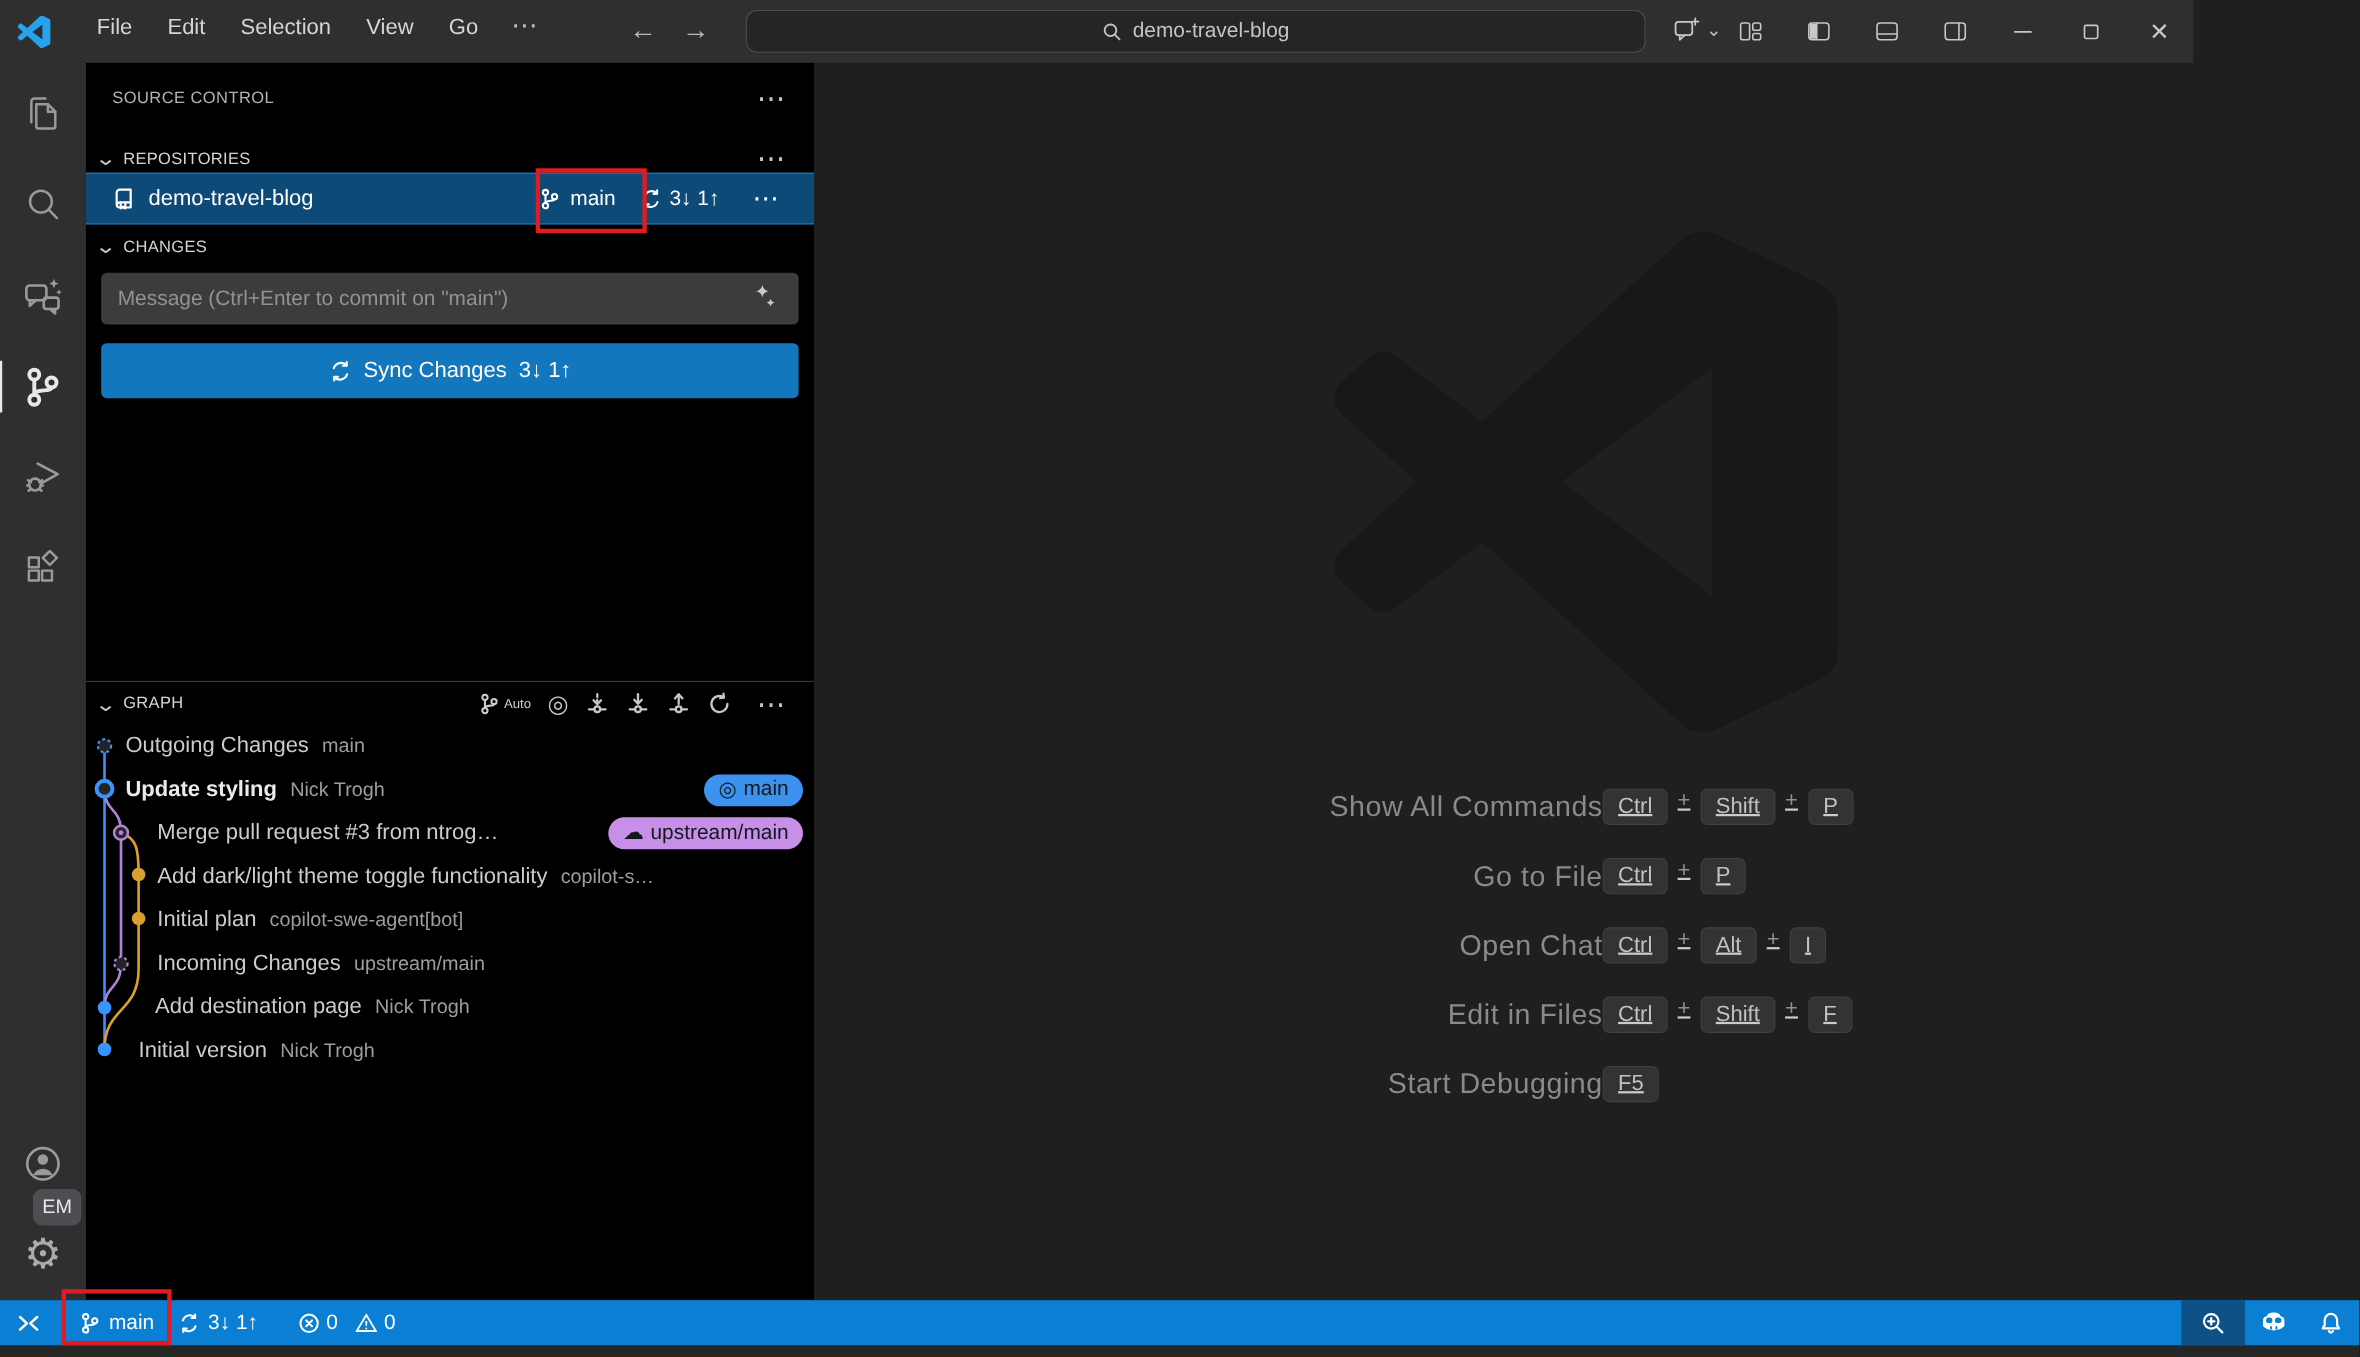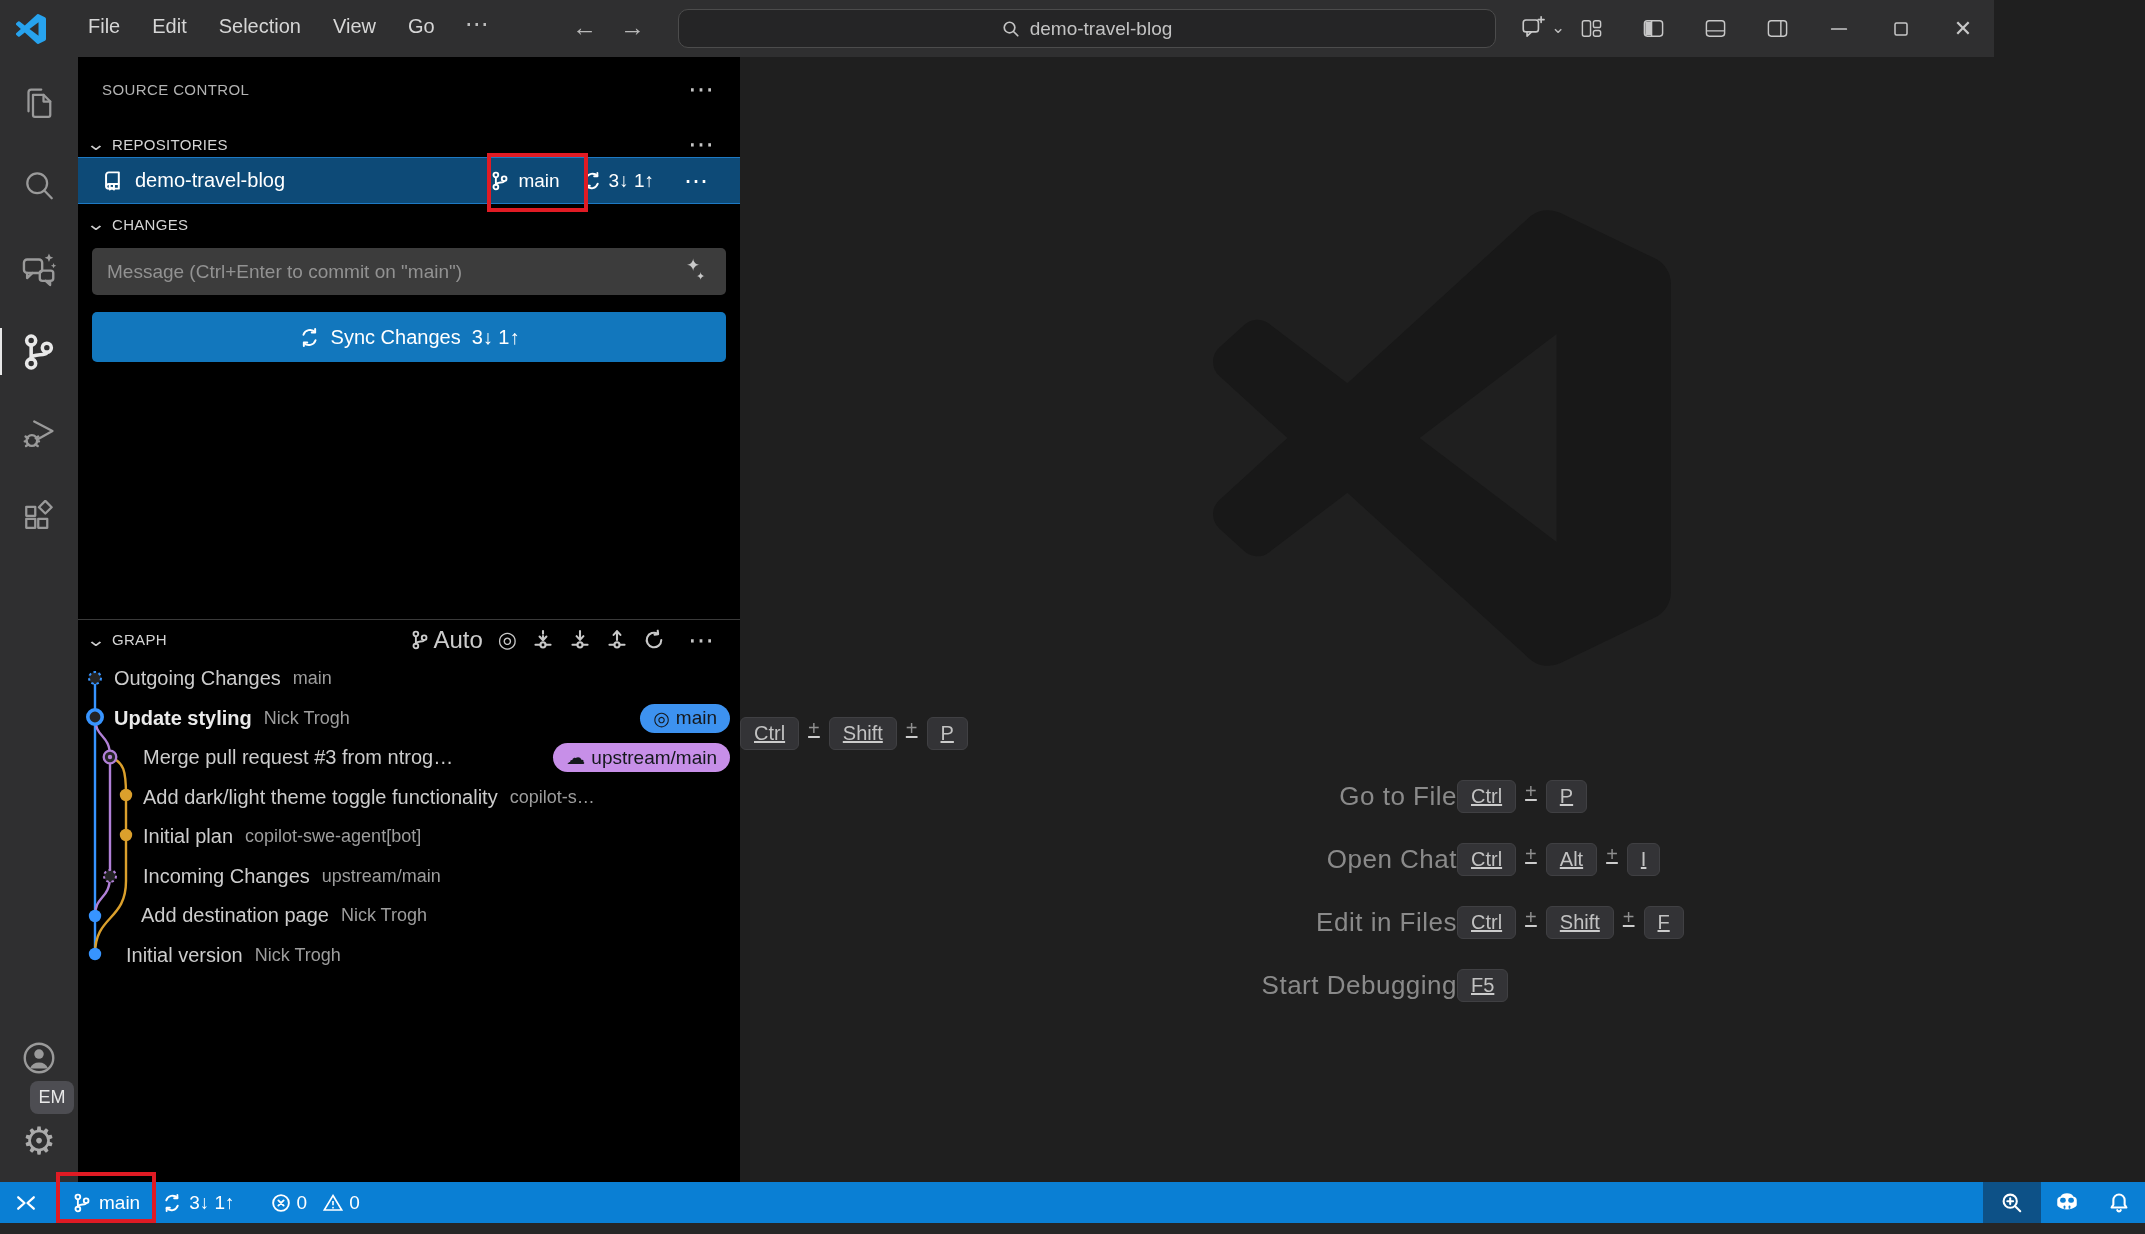--- a/index.html
+++ b/index.html
@@ -45,21 +45,21 @@
   .branch-chip { display:flex; align-items:center; gap:8px; font-size:19px; color:#ffffff; }
   .sync-chip { display:flex; align-items:center; gap:7px; font-size:19px; color:#ffffff; margin-left:22px; }
   .repo-more { margin-left:22px; font-size:24px; color:#ffffff; line-height:0; }
   .msg-input { position:absolute; top:191px; left:14px; width:634px; height:47px; background:#3c3c3c; border:none; border-radius:5px; color:#cccccc; font-size:19px; padding:0 44px 0 15px; font-family:"Liberation Sans",sans-serif; }
   .msg-input::placeholder { color:#929292; }
   .input-sparkle { position:absolute; top:200px; left:608px; color:#c9c9c9; font-size:17px; line-height:1; }
   .input-sparkle .s2 { font-size:11px; display:block; margin-left:10px; margin-top:-3px; }
   .sync-btn { position:absolute; top:255px; left:14px; width:634px; height:50px; background:#1277bd; border:none; border-radius:5px; color:#ffffff; font-size:20px; display:flex; align-items:center; justify-content:center; gap:11px; }
   .graph-header { position:absolute; top:562px; left:0; width:662px; height:40px; border-top:1px solid #3a3a3a; display:flex; align-items:center; padding:0 18px 0 10px; gap:8px; }
   .gh-icons { margin-left:auto; display:flex; align-items:center; gap:15px; color:#c8c8c8; }
-  .gh-auto { display:flex; align-items:center; gap:3px; font-size:24px; color:#cccccc; }
+  .gh-auto { display:flex; align-items:center; gap:3px; font-size:12px; color:#cccccc; }
   .gh-target { font-size:22px; color:#c8c8c8; line-height:1; }
 
   
   .graph-rows { position:absolute; top:602px; left:0; width:662px; }
   .graph-rail { position:absolute; top:602px; left:0; width:72px; height:320px; z-index:0; }
   .g-row { height:39.5px; display:flex; align-items:center; position:relative; z-index:1; font-size:20px; }
   .g-msg { color:#cccccc; white-space:nowrap; }
   .g-msg.bold { color:#eaeaea; font-weight:bold; }
   .g-meta { color:#9d9d9d; font-size:18px; margin-left:12px; white-space:nowrap; }
   .g-badge { margin-left:auto; margin-right:10px; height:29px; border-radius:15px; display:flex; align-items:center; gap:6px; padding:0 13px; font-size:19px; color:#14181c; flex:none; }
@@ -395,20 +395,21 @@
   </div>
 </div>
 
 <div class="editor">
   <svg class="watermark-logo" viewBox="0 0 24 24">
       <path fill="#181818" d="M23.15 2.587 18.21.21a1.494 1.494 0 0 0-1.705.29l-9.46 8.63-4.12-3.128a.999.999 0 0 0-1.276.057L.327 7.261A1 1 0 0 0 .326 8.74L3.899 12 .326 15.26a1 1 0 0 0 .001 1.479L1.65 17.94a.999.999 0 0 0 1.276.057l4.12-3.128 9.46 8.63a1.492 1.492 0 0 0 1.704.29l4.942-2.377A1.5 1.5 0 0 0 24 20.06V3.939a1.5 1.5 0 0 0-.85-1.352zm-5.146 14.861L10.826 12l7.178-5.448v10.896z"></path>
     </svg>
 
   <div class="shortcuts">
     <div class="ws-row">
+      <span class="ws-label">Show All Commands</span>
       <span class="ws-keys">
           <kbd>Ctrl</kbd>
           <span class="ws-plus">+</span>
           <kbd>Shift</kbd>
           <span class="ws-plus">+</span>
           <kbd>P</kbd>
         </span>
     </div>
     <div class="ws-row">
       <span class="ws-label">Go to File</span>

